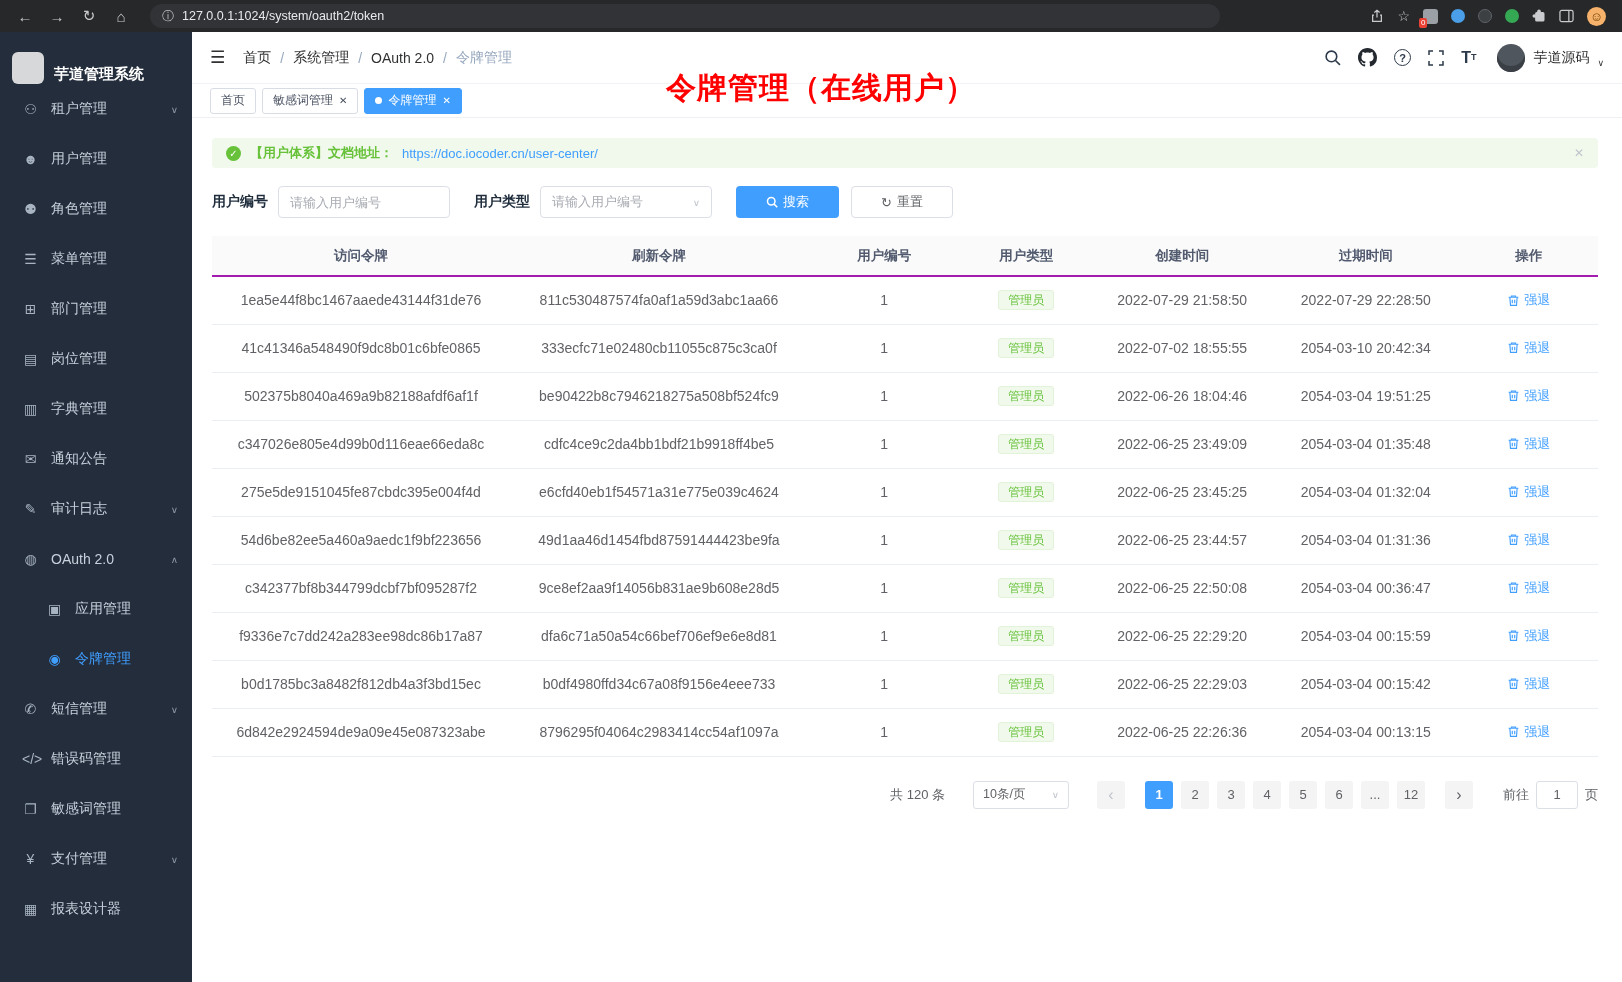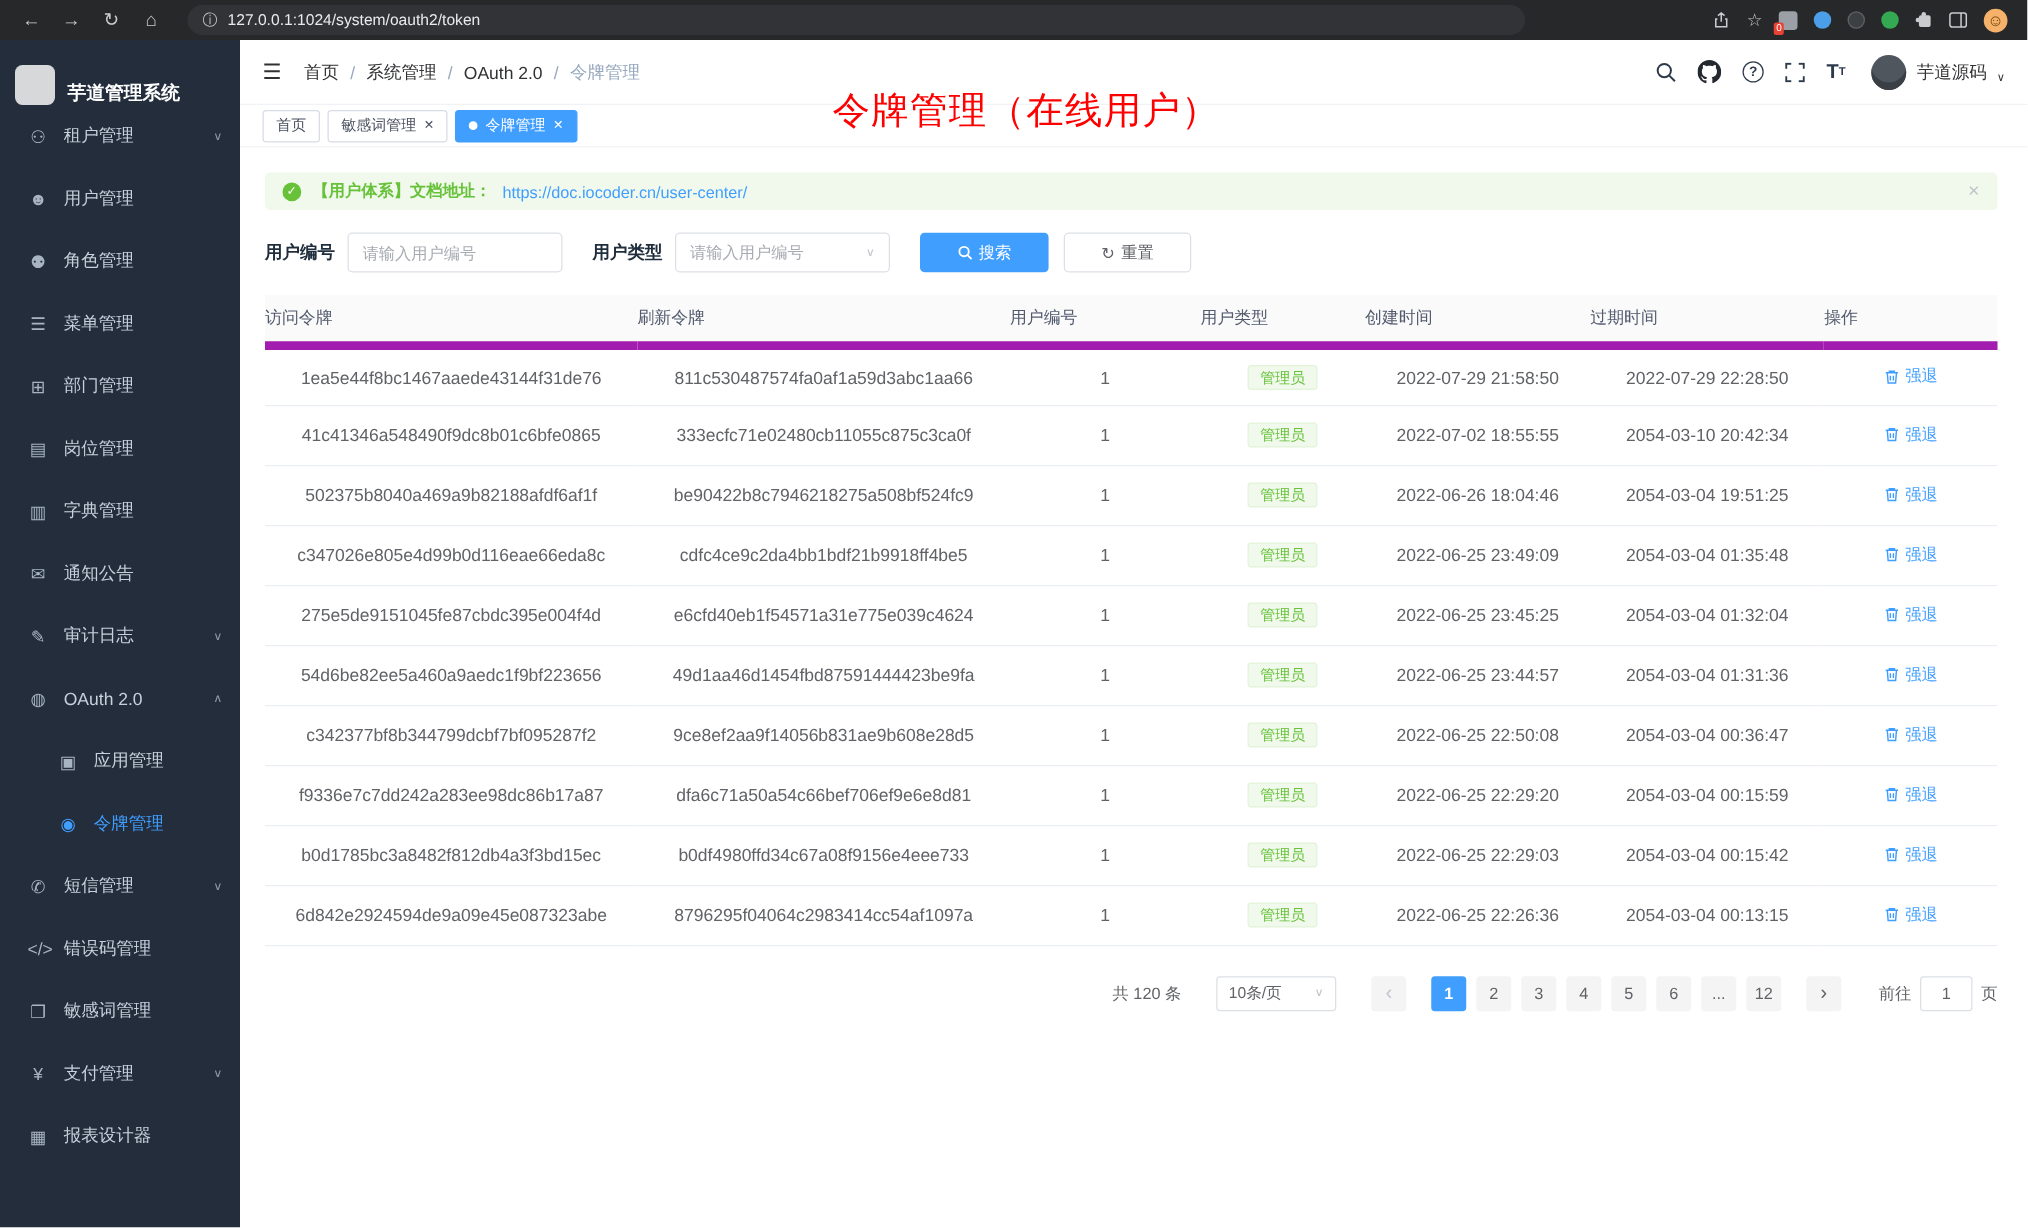--- a/index.html
+++ b/index.html
@@ -79,39 +79,39 @@
   .f-select{width:172px;height:32px;border:1px solid #dcdfe6;border-radius:4px;display:flex;align-items:center;justify-content:space-between;padding:0 11px;font-size:13px;color:#a8abb2;cursor:pointer;background:#fff}
   .sel-caret{color:#c0c4cc;font-size:10px;transform:scaleY(.9)}
   .btn{height:32px;border-radius:4px;display:inline-flex;align-items:center;gap:5px;padding:0 29px;font-size:13px;cursor:pointer;border:1px solid transparent;white-space:nowrap}
   .btn-primary{background:#409eff;color:#fff}
   .btn-plain{background:#fff;border-color:#dcdfe6;color:#606266;margin-left:12px}
   .btn .bticon{display:flex;align-items:center;font-size:13px}
 
   
   .table-wrap{margin-top:18px}
   table{width:100%;border-collapse:collapse;table-layout:fixed;font-size:14px;color:#606266}
-  th{height:40px;background:#fafafa;color:#515a6e;font-weight:normal;font-size:13.5px;text-align:left;border-bottom:7px solid #a21caf}
+  th{height:40px;background:#fafafa;color:#515a6e;font-weight:bold;font-size:13.5px;text-align:center;border-bottom:2px solid #a21caf}
   td{height:48px;text-align:center;border-bottom:1px solid #ebeef5;overflow:hidden;white-space:nowrap}
   .tag-success{display:inline-block;padding:0 9px;background:#f0f9eb;border:1px solid #e1f3d8;color:#67c23a;border-radius:3px;font-size:12px;line-height:18px}
   .action-link{color:#409eff;font-size:13px;display:inline-flex;align-items:center;gap:4px;cursor:pointer;text-decoration:none}
 
   
   .pagination{margin-top:24px;display:flex;align-items:center;justify-content:flex-end;gap:20px;font-size:13px;color:#606266}
   .pg-total{margin-right:8px;white-space:nowrap}
   .pg-size{width:96px;height:28px;border:1px solid #dcdfe6;border-radius:3px;display:flex;align-items:center;justify-content:space-between;padding:0 9px;font-size:12.5px;cursor:pointer;background:#fff;margin-right:8px}
   .pg-btn{min-width:28px;height:28px;background:#f4f4f5;border-radius:3px;display:flex;align-items:center;justify-content:center;font-size:13px;color:#606266;cursor:pointer;padding:0 6px}
   .pg-btn.active{background:#409eff;color:#fff;font-weight:bold}
   .pg-prev{color:#c0c4cc}
   .pg-arrow{font-size:16px;line-height:1}
   .pg-pages{display:flex;gap:8px}
   .pg-goto{display:flex;align-items:center;gap:7px;margin-left:10px;white-space:nowrap}
   .pg-input{width:42px;height:28px;border:1px solid #dcdfe6;border-radius:3px;text-align:center;font-size:13px;color:#606266;outline:none}
 
   
-  .annotation{position:absolute;left:666px;top:68px;color:#ff0000;font-size:30px;font-weight:normal;letter-spacing:1px;z-index:20;pointer-events:none;white-space:nowrap}
+  .annotation{position:absolute;left:666px;top:68px;color:#ff0000;font-size:30px;font-weight:bold;letter-spacing:1px;z-index:20;pointer-events:none;white-space:nowrap}
 </style>
 </head>
 <body>
 
 <div class="browser-bar">
   <span class="nav-btn">←</span>
   <span class="nav-btn">→</span>
   <span class="nav-btn">↻</span>
   <span class="nav-btn">⌂</span>
   <div class="url-box">

